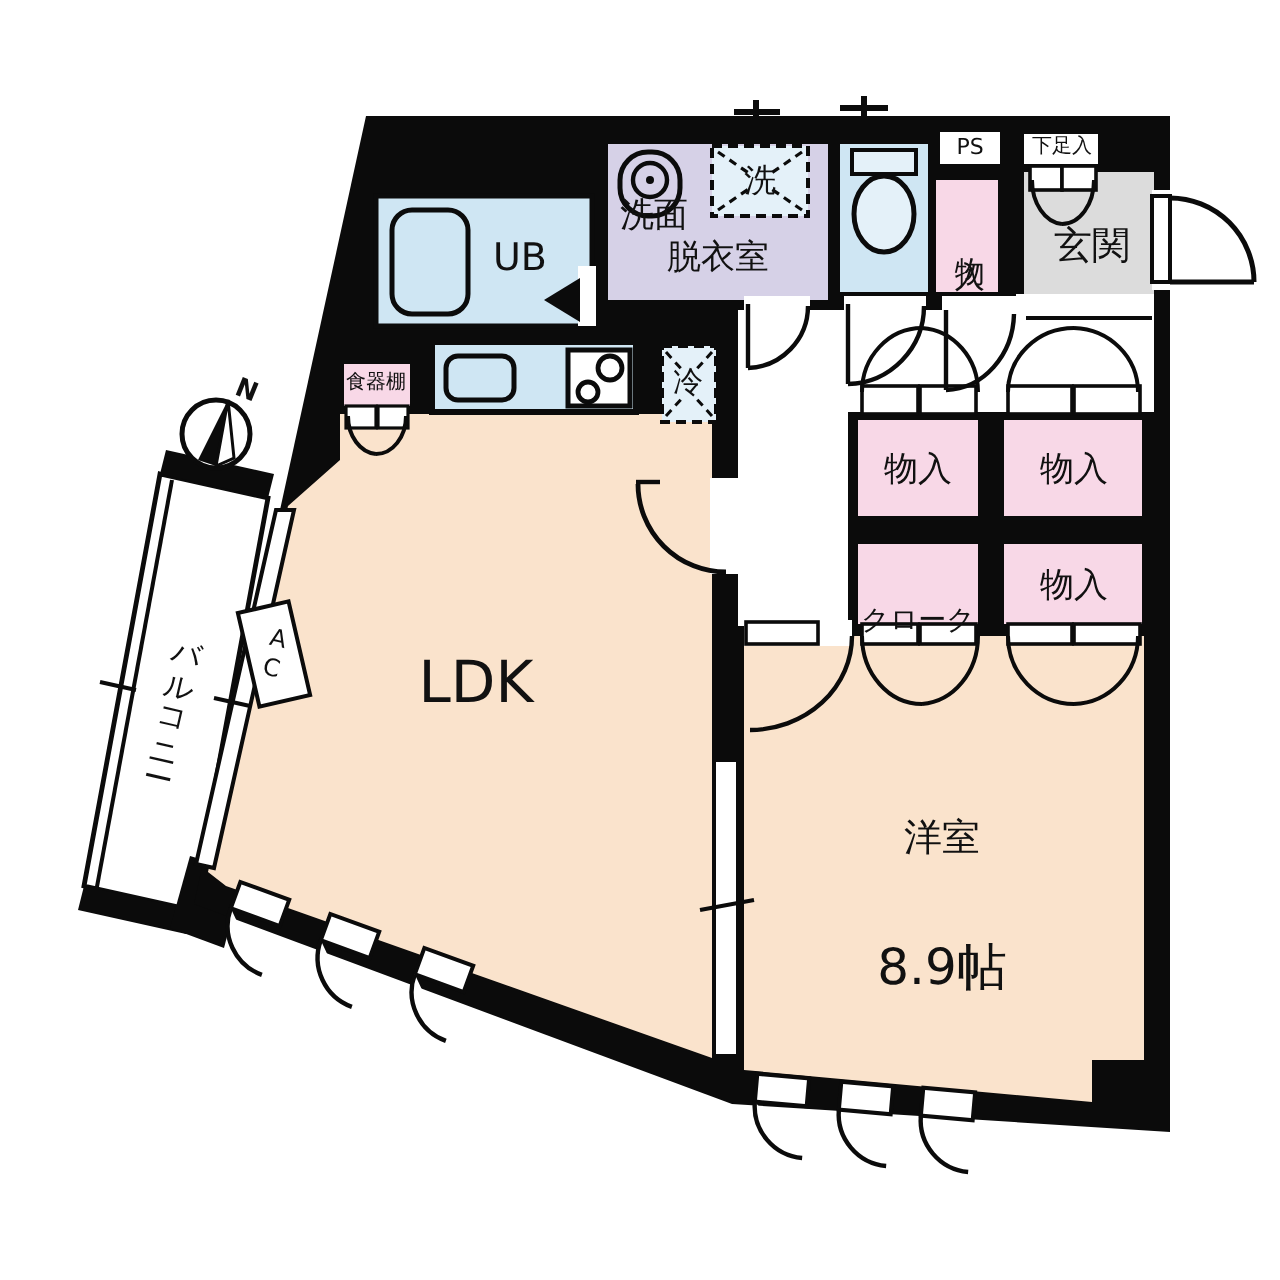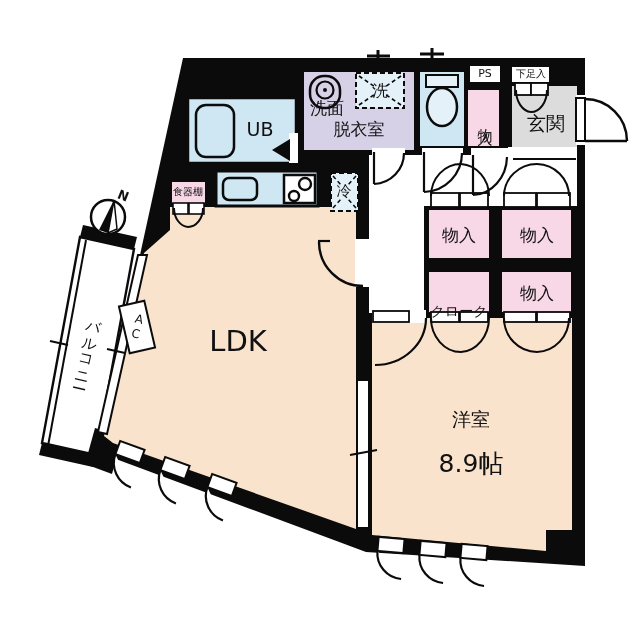--- a/index.html
+++ b/index.html
@@ -214,21 +214,21 @@
 
   <g>
     <circle cx="108" cy="217" r="17" fill="#fff" stroke="var(--wall)" stroke-width="2.5"></circle>
     <polygon points="114,200 99,230 108,233" fill="var(--wall)"></polygon>
     <polygon points="114,200 108,233 117,229" fill="#fff" stroke="var(--wall)" stroke-width="1.5"></polygon>
   </g>
 </svg>
 
   <div class="lbl" style="left:238px;top:329px;font-size:29px;margin-top:12px;">LDK</div>
   <div class="lbl" style="left:471px;top:420px;font-size:19px;">洋室</div>
-  <div class="lbl" style="left:471px;top:464px;font-size:25px;">8.9帖</div>
+  <div class="lbl" style="left:471px;top:484px;font-size:25px;">8.9帖</div>
   <div class="lbl" style="left:546px;top:124px;font-size:19px;">玄関</div>
   <div class="lbl v" style="left:88px;top:346px;font-size:15px;transform:translate(-50%,-50%) rotate(13deg);">バルコニー</div>
   <div class="lbl" style="left:260px;top:130px;font-size:19px;">UB</div>
   <div class="lbl" style="left:327px;top:109px;font-size:17px;">洗面</div>
   <div class="lbl" style="left:335px;top:130px;font-size:17px;margin-left:24px;">脱衣室</div>
   <div class="lbl" style="left:380px;top:91px;font-size:16px;">洗</div>
   <div class="lbl" style="left:344px;top:192px;font-size:15px;">冷</div>
   <div class="lbl v" style="left:484px;top:118px;font-size:15px;">物入</div>
   <div class="lbl" style="left:485px;top:74px;font-size:11px;">PS</div>
   <div class="lbl" style="left:531px;top:75px;font-size:10px;font-family:Liberation Mono, monospace;">下足入</div>

